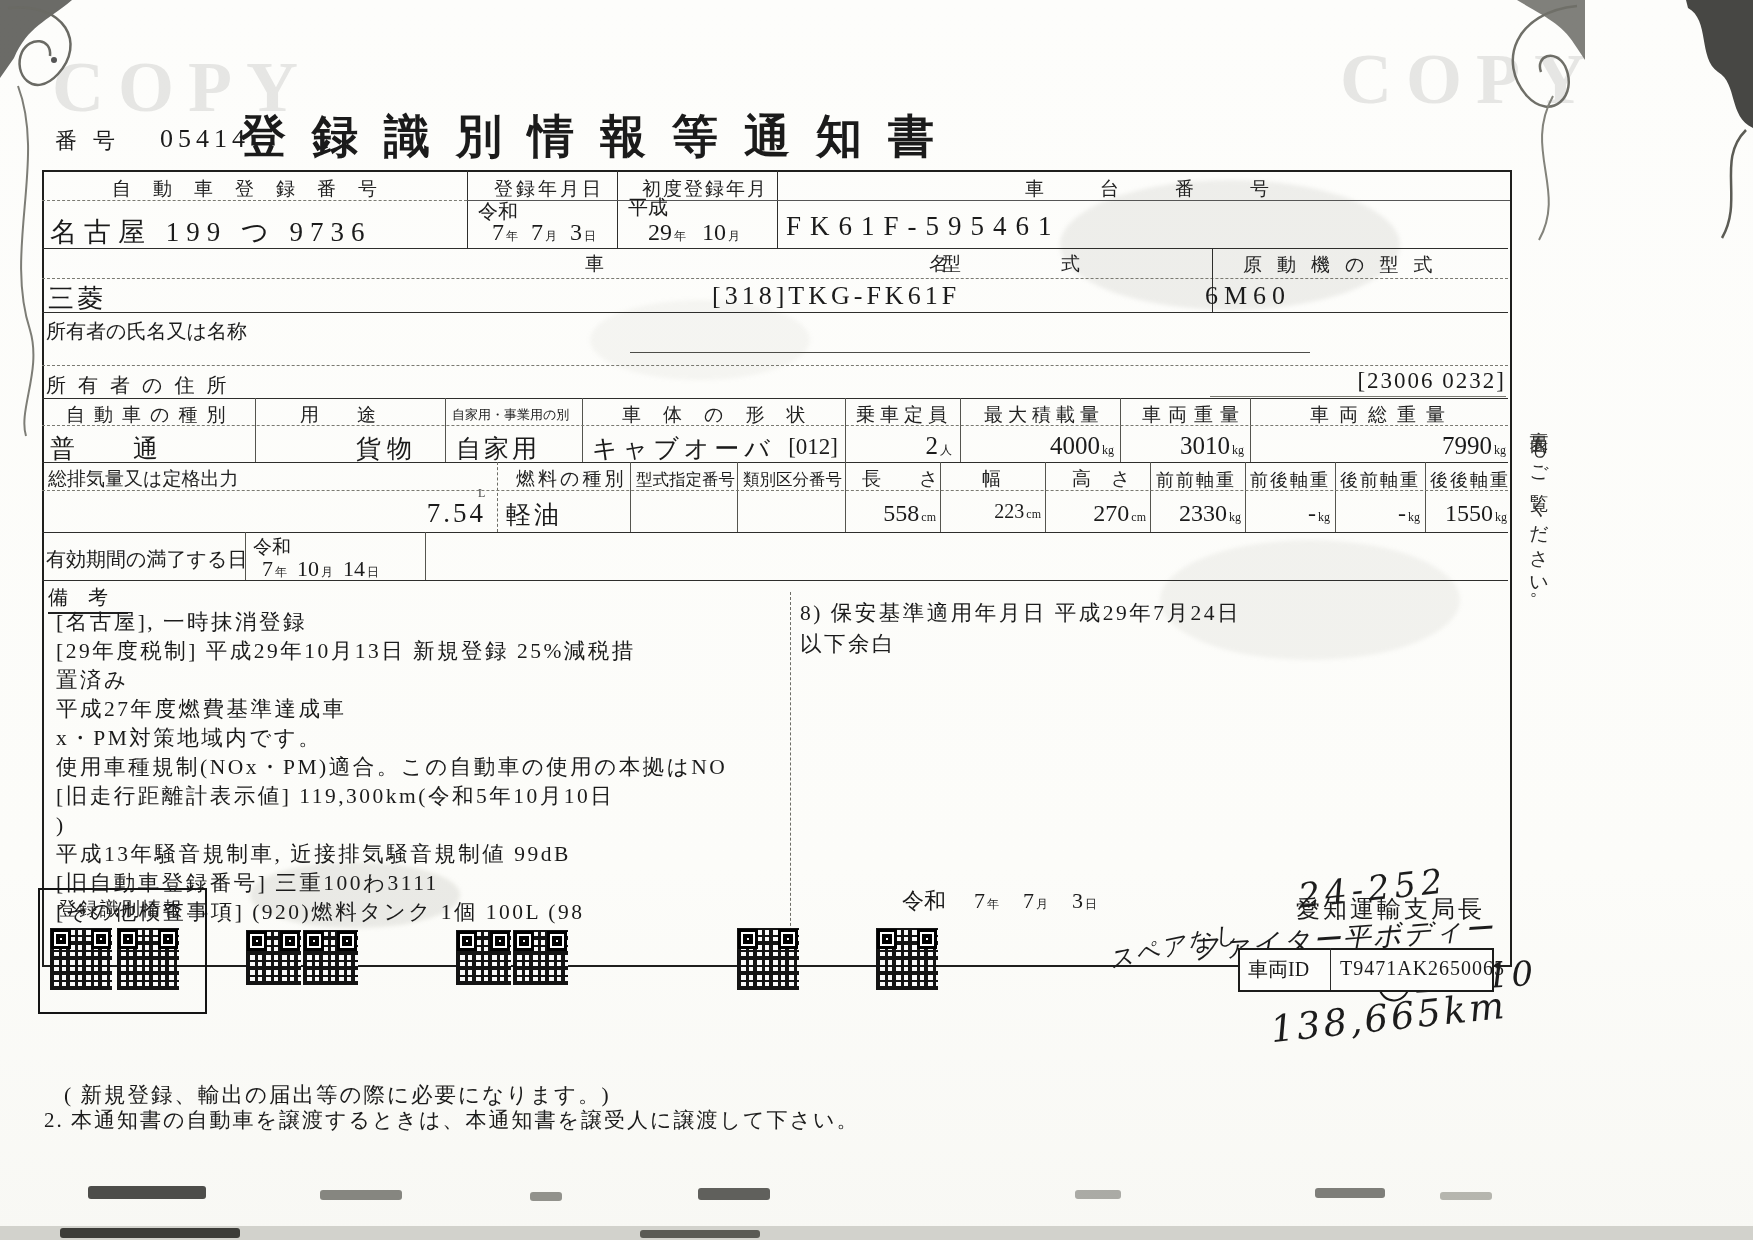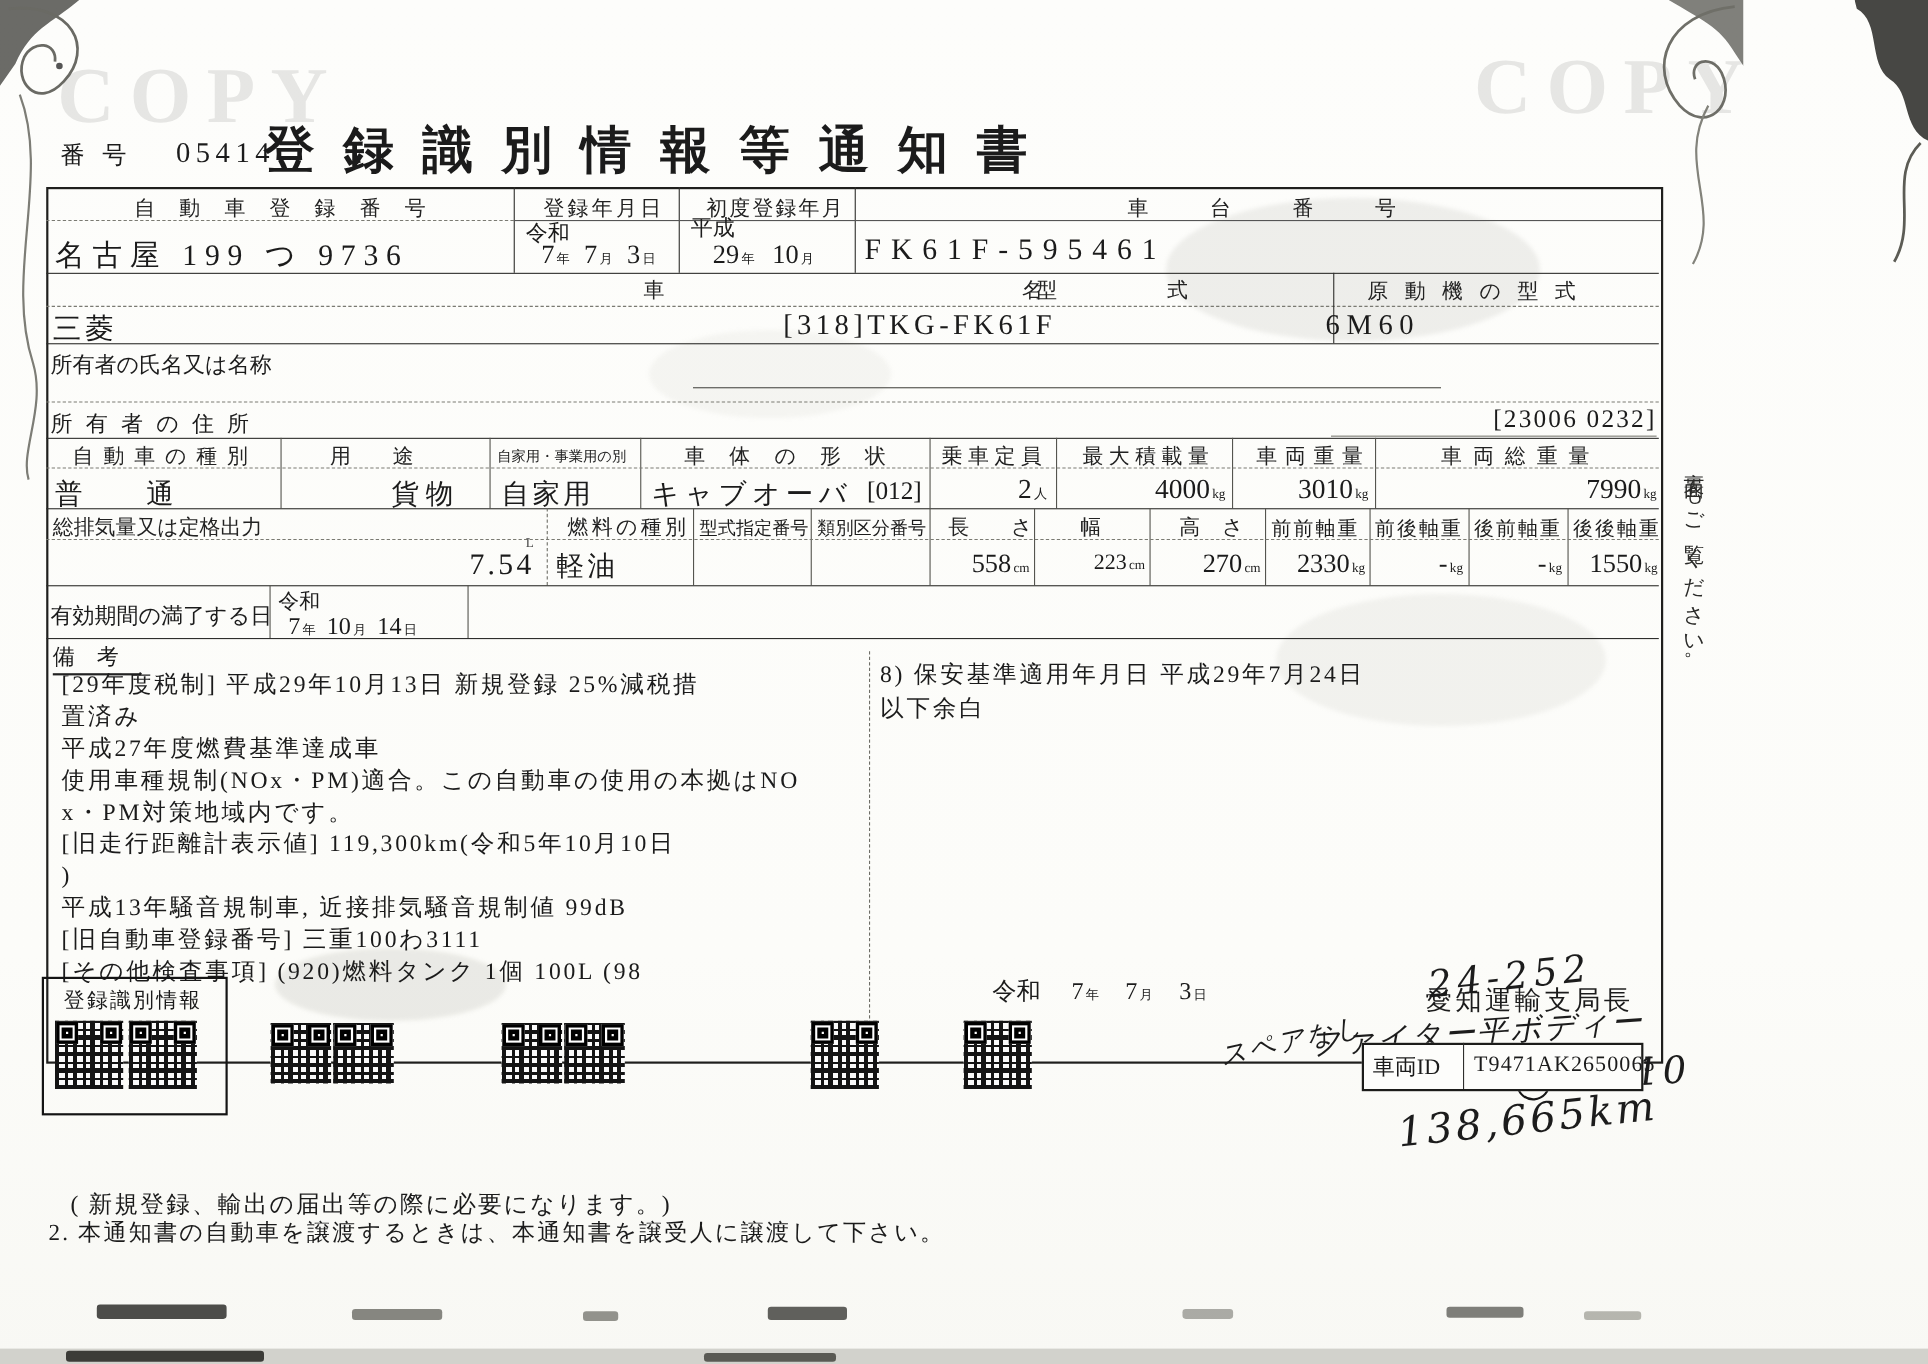--- a/index.html
+++ b/index.html
@@ -70,21 +70,21 @@
 
   <div class="outer" style="left:42px;top:170px;width:1466px;height:793px"></div>
 
   <div class="vl" style="left:467px;top:170px;height:78px"></div>
   <div class="vl" style="left:617px;top:170px;height:78px"></div>
   <div class="vl" style="left:777px;top:170px;height:78px"></div>
   <div class="hl dash" style="left:42px;top:200px;width:425px"></div>
   <div class="hl thin" style="left:467px;top:200px;width:1043px"></div>
   <div class="hl" style="left:42px;top:248px;width:1466px"></div>
 
-  <div class="t hdr" style="left:122px;top:176px;letter-spacing:22px">自動車登録番号</div>
+  <div class="t hdr" style="left:112px;top:176px;letter-spacing:22px">自動車登録番号</div>
   <div class="t hdr" style="left:494px;top:176px;letter-spacing:3px">登録年月日</div>
   <div class="t hdr" style="left:642px;top:176px;letter-spacing:2px">初度登録年月</div>
   <div class="t hdr" style="left:1025px;top:176px;letter-spacing:56px">車台番号</div>
 
   <div class="t" style="left:50px;top:214px;font-size:27px;letter-spacing:7px">名古屋 199 つ 9736</div>
   <div class="t era" style="left:478px;top:198px">令和</div>
   <div class="t" style="left:492px;top:219px;font-size:24px"><span>7</span><span class="unit">年</span><span style="margin-left:13px">7</span><span class="unit">月</span><span style="margin-left:13px">3</span><span class="unit">日</span></div>
   <div class="t era" style="left:628px;top:194px">平成</div>
   <div class="t" style="left:648px;top:219px;font-size:24px"><span>29</span><span class="unit">年</span><span style="margin-left:16px">10</span><span class="unit">月</span></div>
   <div class="t" style="left:786px;top:211px;font-size:27px;letter-spacing:9px">FK61F-595461</div>
@@ -174,25 +174,26 @@
   <div class="vl thin" style="left:245px;top:532px;height:48px"></div>
   <div class="vl thin" style="left:425px;top:532px;height:48px"></div>
   <div class="hl" style="left:42px;top:580px;width:1466px"></div>
   <div class="t" style="left:46px;top:546px;font-size:20px">有効期間の満了する日</div>
   <div class="t era" style="left:253px;top:534px;font-size:19px">令和</div>
   <div class="t" style="left:262px;top:556px;font-size:22px"><span>7</span><span class="unit">年</span><span style="margin-left:10px">10</span><span class="unit">月</span><span style="margin-left:10px">14</span><span class="unit">日</span></div>
 
   <div class="t" style="left:48px;top:584px;font-size:20px;letter-spacing:20px;border-bottom:2px solid #222;padding-bottom:1px">備考</div>
   <div class="vl dash" style="left:790px;top:592px;height:369px"></div>
   <div class="t" style="left:56px;top:608px">
+    <div class="remark-line">[名古屋], 一時抹消登録</div>
     <div class="remark-line">[29年度税制] 平成29年10月13日  新規登録  25%減税措</div>
     <div class="remark-line">置済み</div>
     <div class="remark-line">平成27年度燃費基準達成車</div>
+    <div class="remark-line">x・PM対策地域内です。</div>
     <div class="remark-line">使用車種規制(NOx・PM)適合。この自動車の使用の本拠はNO</div>
-    <div class="remark-line">x・PM対策地域内です。</div>
     <div class="remark-line">[旧走行距離計表示値] 119,300km(令和5年10月10日</div>
     <div class="remark-line">)</div>
     <div class="remark-line">平成13年騒音規制車, 近接排気騒音規制値  99dB</div>
     <div class="remark-line">[旧自動車登録番号] 三重100わ3111</div>
     <div class="remark-line">[その他検査事項] (920)燃料タンク  1個  100L  (98</div>
   </div>
   <div class="t" style="left:800px;top:598px">
     <div class="remark-line" style="line-height:31px">8) 保安基準適用年月日  平成29年7月24日</div>
     <div class="remark-line" style="line-height:31px">以下余白</div>
   </div>

